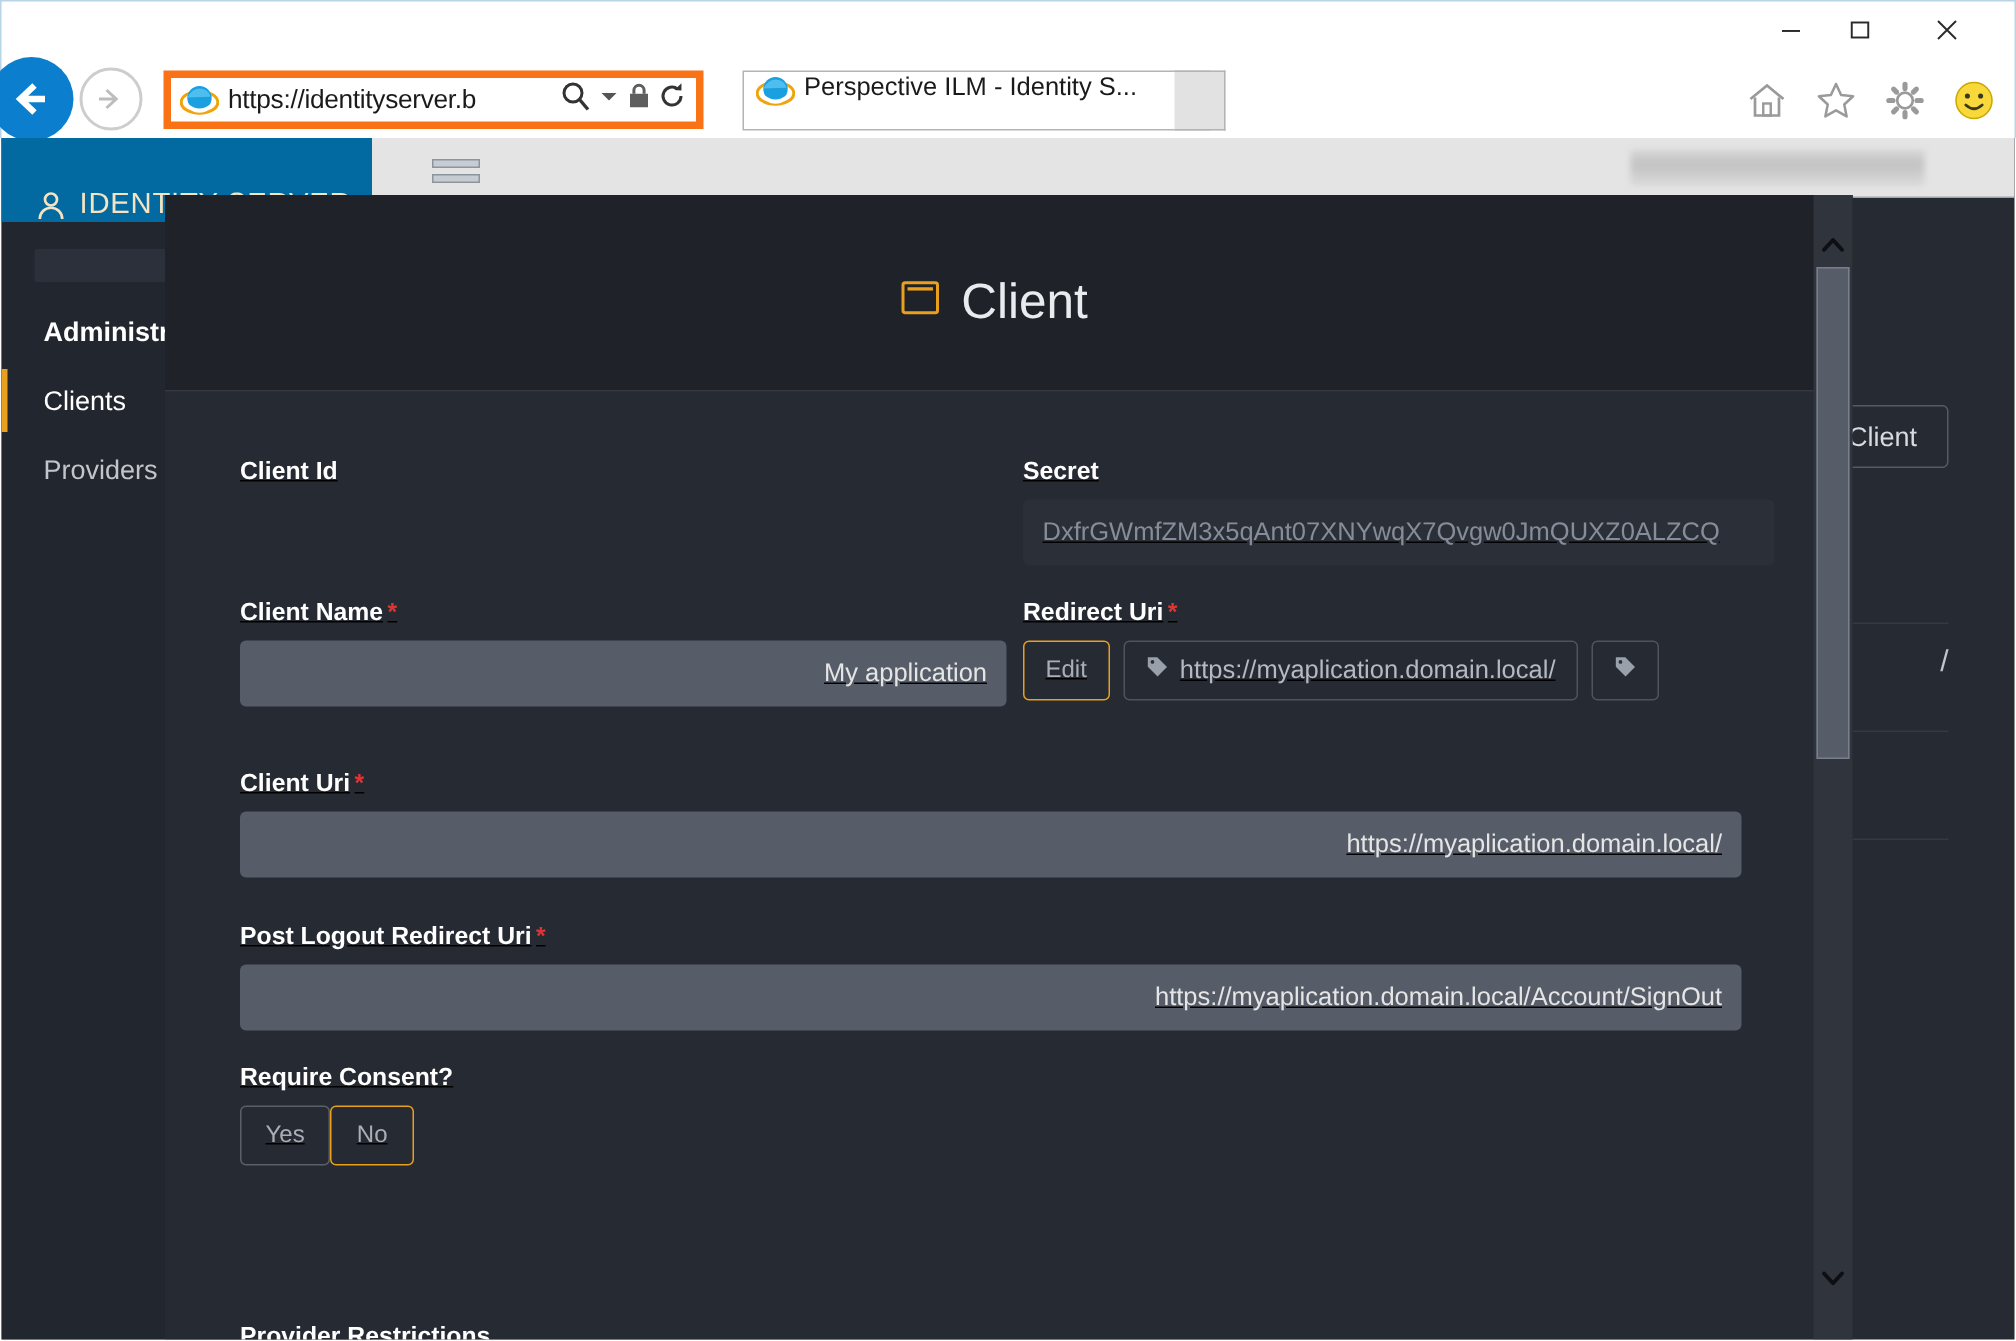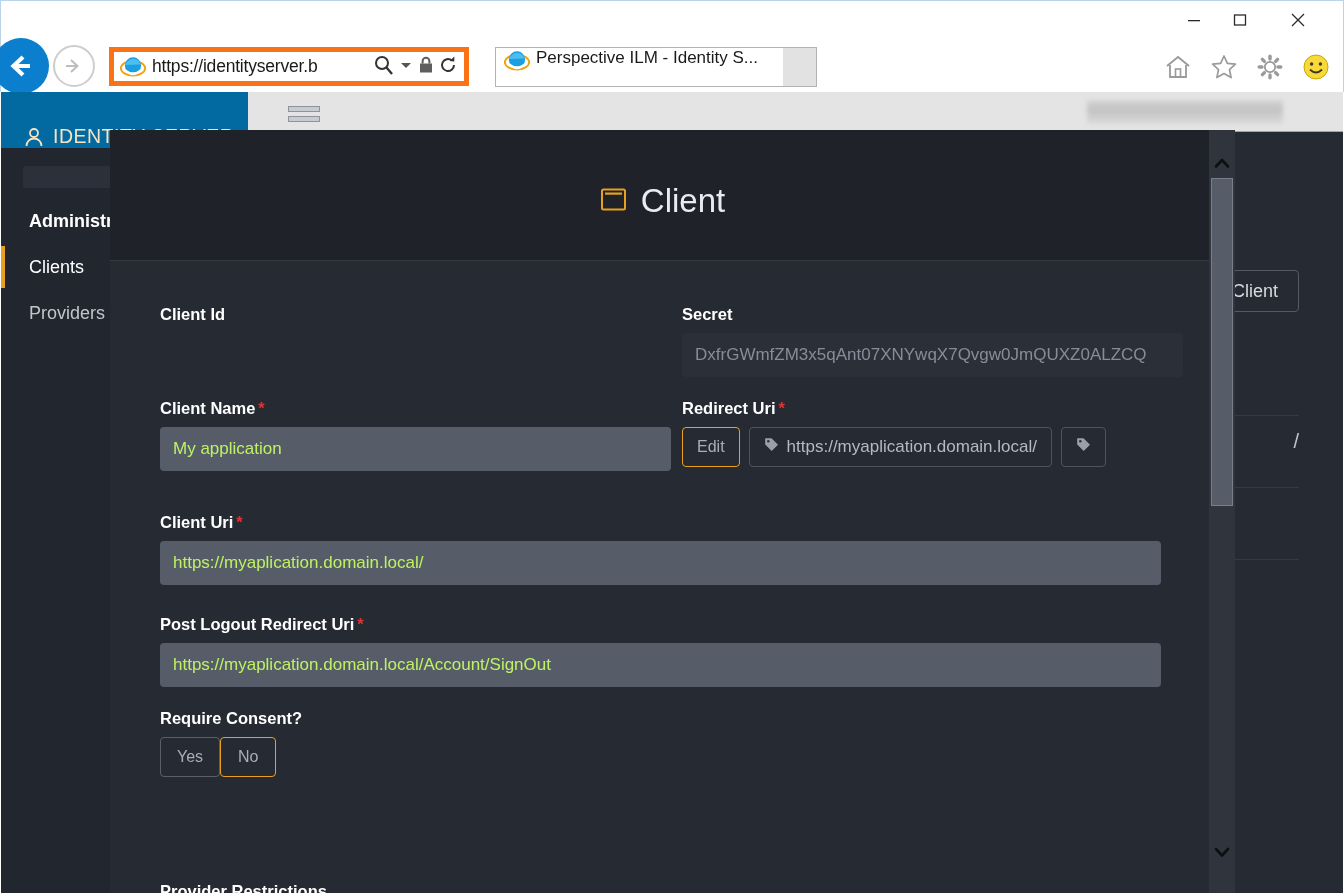--- a/index.html
+++ b/index.html
@@ -181,34 +181,34 @@
   #modal-body {
     position: relative;
     padding: 44px 52px 0 50px;
     height: 632px;
   }
   .form-grid {
     display: grid;
     grid-template-columns: 511px 1fr;
     column-gap: 11px;
   }
-  .field { margin-bottom: 22px; }
+  .field { margin-bottom: 22px; text-decoration: underline; }
   .field-label {
     color: #ffffff; font-size: 16.5px; font-weight: bold;
     margin-bottom: 9px; display: block;
   }
   .req { color: #e03434; font-weight: bold; margin-left: 3px; }
   .inp {
     height: 44px; width: 100%;
     border-radius: 4px; border: none;
     display: flex; align-items: center; padding: 0 13px;
     font-size: 17px;
   }
   .inp.disabled { background: #2b3038; color: #868d99; }
-  .inp.editable { background: #565d69; color: #bef264; }
+  .inp.editable { background: #565d69; color: #e5e5e5; justify-content: flex-end; }
   .inp.full { width: 1001px; }
 
   .tag-row { display: flex; align-items: flex-end; flex-wrap: wrap; gap: 9px; }
   .btn-outline-amber {
     height: 40px; min-width: 56px; padding: 0 14px;
     border: 1px solid #e8a01e; border-radius: 4px;
     background: transparent; color: #a9aeb7; font-size: 16px;
     display: flex; align-items: center; justify-content: center;
   }
   .btn-outline-grey {

